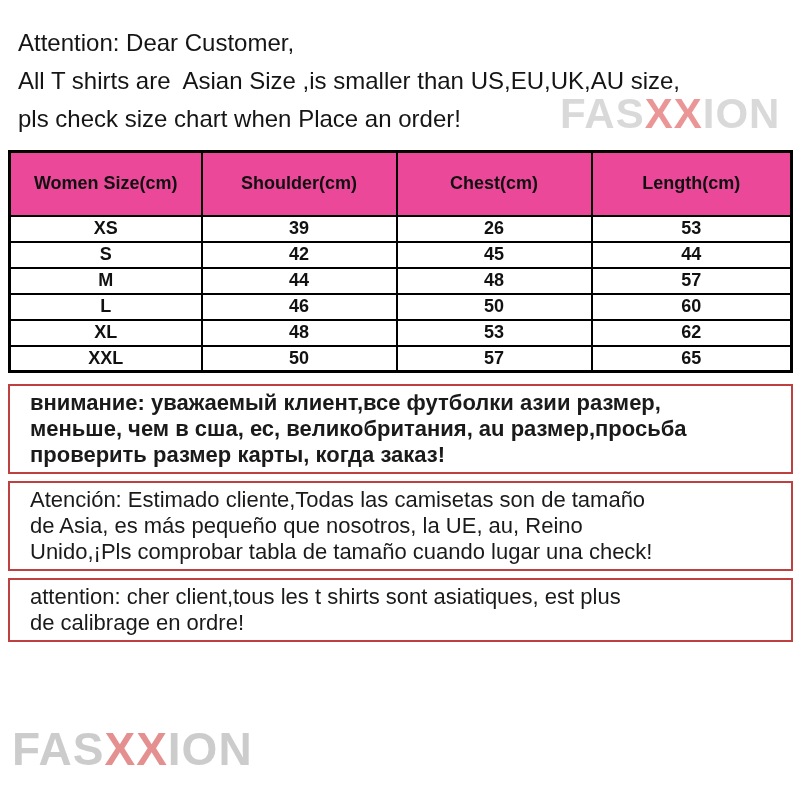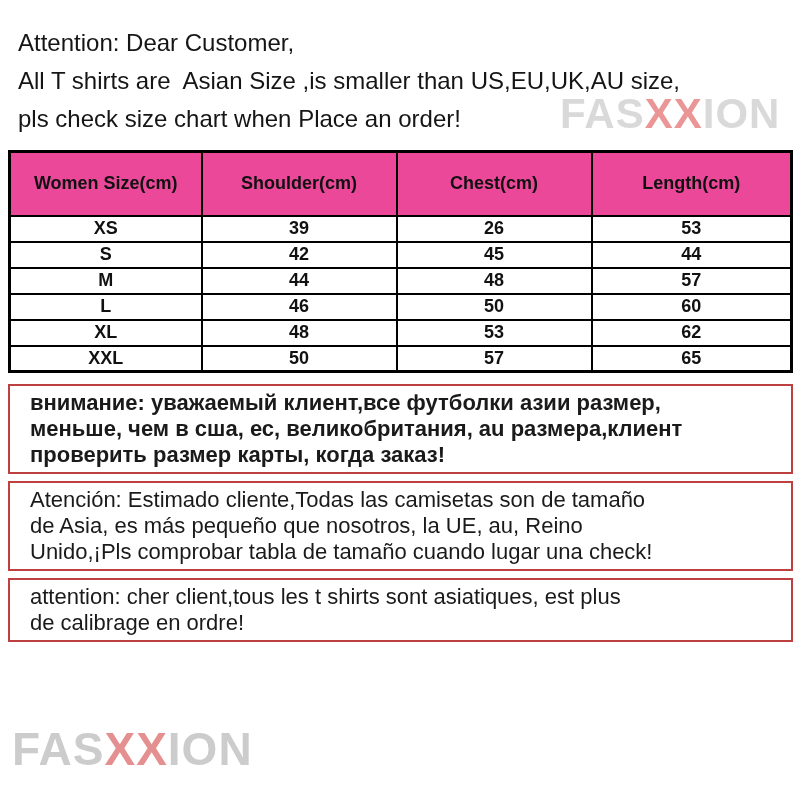--- a/index.html
+++ b/index.html
@@ -142,21 +142,21 @@
       <td>XXL</td>
       <td>50</td>
       <td>57</td>
       <td>65</td>
     </tr>
   </tbody>
 </table>
 
 <div class="notice notice-russian">
   <div class="nline">внимание: уважаемый клиент,все футболки азии размер,</div>
-  <div class="nline">меньше, чем в сша, ес, великобритания, au размера,клиент</div>
+  <div class="nline">меньше, чем в сша, ес, великобритания, au размер,просьба</div>
   <div class="nline">проверить размер карты, когда заказ!</div>
 </div>
 
 <div class="notice notice-spanish">
   <div class="nline">Atención: Estimado cliente,Todas las camisetas son de tamaño</div>
   <div class="nline">de Asia, es más pequeño que nosotros, la UE, au, Reino</div>
   <div class="nline">Unido,¡Pls comprobar tabla de tamaño cuando lugar una check!</div>
 </div>
 
 <div class="notice notice-french">

